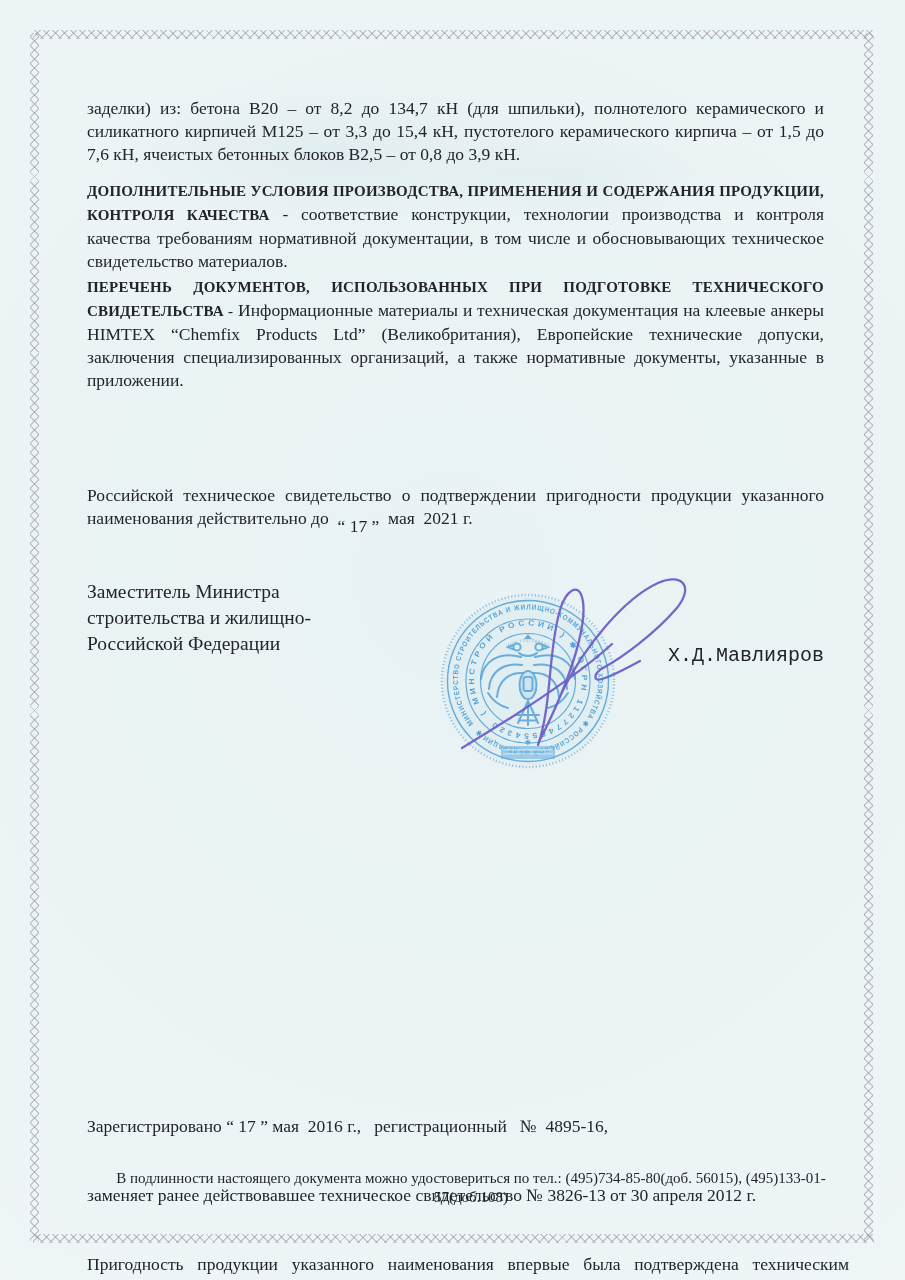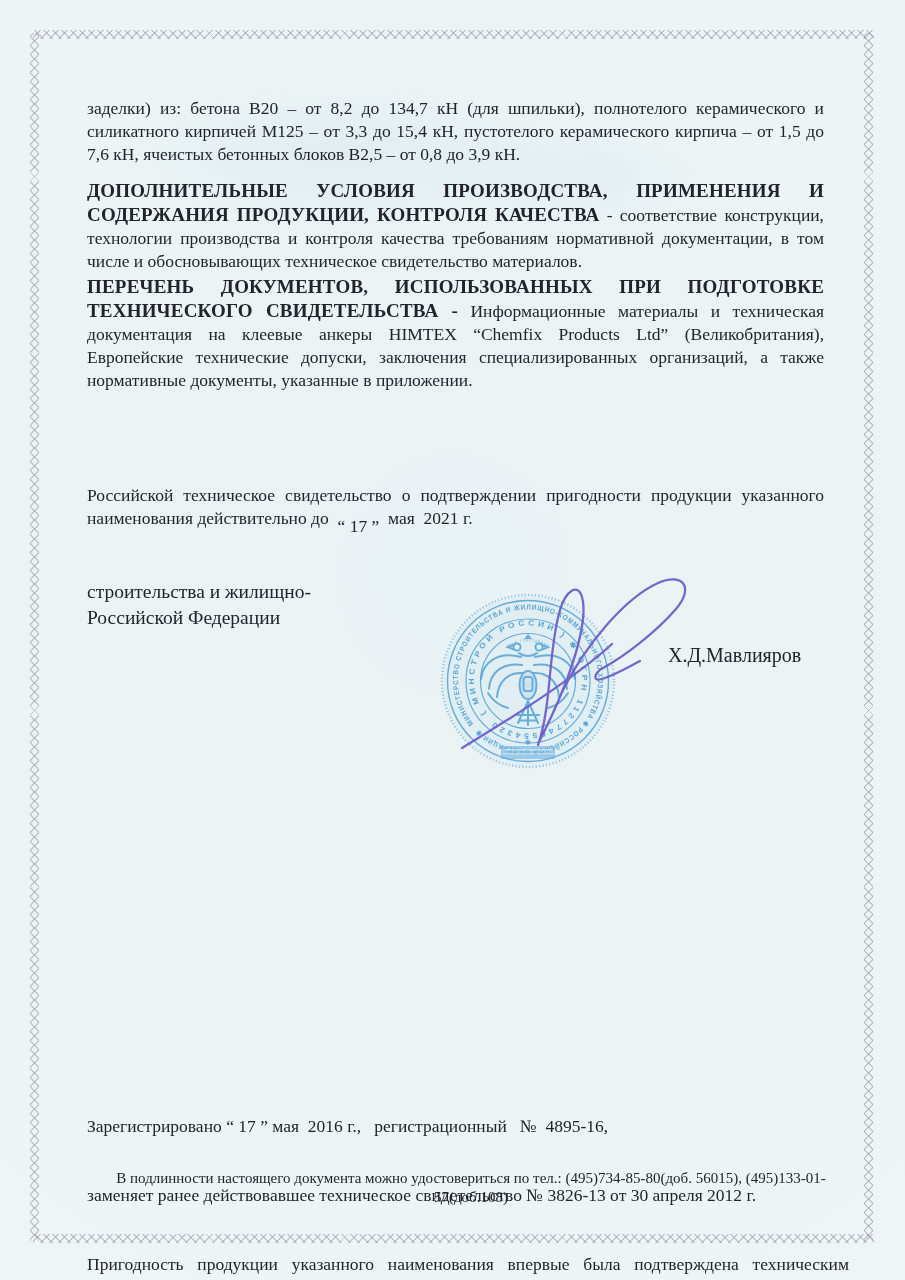--- a/index.html
+++ b/index.html
@@ -25,26 +25,26 @@
   .strip.right {left:864px;top:33px;   width:9px;   height:1208px;}
 
   .wm{position:absolute;pointer-events:none;}
   .wm1{left:110px;top:80px;width:460px;height:150px;
        background:radial-gradient(ellipse at 50% 50%, rgba(130,180,205,.10), rgba(130,180,205,0) 70%);}
   .wm2{left:420px;top:120px;width:300px;height:110px;
        background:radial-gradient(ellipse at 50% 50%, rgba(130,180,205,.08), rgba(130,180,205,0) 70%);}
 
   .blk{position:absolute;left:87px;width:737px;text-align:justify;
        font-size:17.5px;line-height:23px;white-space:pre-wrap;}
-  .hd{font-family:"Liberation Serif",serif;font-weight:700;font-size:19px;letter-spacing:.2px;}
+  .hd{font-family:"Liberation Serif",serif;font-weight:700;font-size:15px;letter-spacing:.2px;}
   .underlined{border-bottom:1.2px solid #2a2b31;padding:0 7px;}
   .filled{position:relative;top:8px;}
 
   .sig-block{position:absolute;left:87px;top:579px;font-size:19.5px;line-height:26px;}
-  .sig-name{position:absolute;left:668px;top:644px;font-size:20px;}
+  .sig-name{position:absolute;left:668px;top:644px;font-size:20px;font-family:Liberation Mono, monospace;}
 
   .stamp-wrap{position:absolute;left:436px;top:589px;width:184px;height:184px;opacity:.93;}
   .sign-wrap{position:absolute;left:420px;top:555px;width:330px;height:240px;}
 
   .reg{position:absolute;left:87px;top:1069px;width:762px;
        font-size:17.5px;line-height:23px;white-space:pre-wrap;}
   .reg .wrapline{text-align:justify;}
   .footer{position:absolute;left:87px;top:1169px;width:768px;font-size:15px;line-height:19px;text-align:center;}
 </style>
 </head>
@@ -62,20 +62,21 @@
   <p class="blk" style="top:79px">заделки) из: бетона В20 – от 8,2 до 134,7 кН (для шпильки), полнотелого керамического и силикатного кирпичей М125 – от 3,3 до 15,4 кН, пустотелого керамического кирпича – от 1,5 до 7,6 кН, ячеистых бетонных блоков В2,5 – от 0,8 до 3,9 кН.</p>
 
   <p class="blk" style="top:161px"><span class="hd">ДОПОЛНИТЕЛЬНЫЕ УСЛОВИЯ ПРОИЗВОДСТВА, ПРИМЕНЕНИЯ И СОДЕРЖАНИЯ ПРОДУКЦИИ, КОНТРОЛЯ КАЧЕСТВА</span><span> - соответствие конструкции, технологии производства и контроля качества требованиям нормативной документации, в том числе и обосновывающих техническое свидетельство материалов.</span></p>
 
   <p class="blk" style="top:257px"><span class="hd">ПЕРЕЧЕНЬ ДОКУМЕНТОВ, ИСПОЛЬЗОВАННЫХ ПРИ ПОДГОТОВКЕ ТЕХНИЧЕСКОГО СВИДЕТЕЛЬСТВА -</span><span> Информационные материалы и техническая документация на клеевые анкеры HIMTEX “Chemfix Products Ltd” (Великобритания), Европейские технические допуски, заключения специализированных организаций, а также нормативные документы, указанные в приложении.</span></p>
 
 
   <p class="blk" style="top:466px"><span>Российской техническое свидетельство о подтверждении пригодности продукции указанного наименования действительно до  </span><span class="filled">“ 17 ”</span><span>  мая  2021 г.</span></p>
 
   <div class="sig-block">
+    <div>Заместитель Министра</div>
     <div>строительства и жилищно-</div>
     <div>Российской Федерации</div>
   </div>
 
   <div class="stamp-wrap">
     <svg width="184" height="184" viewBox="0 0 184 184">
       <g fill="none" stroke="#4d9fd4">
         <circle cx="92" cy="92" r="84" fill="rgba(98,166,216,0.07)" stroke="none"></circle>
         <circle cx="92" cy="92" r="86" stroke-width="2.6" stroke-dasharray="1.3 2.1" opacity=".55"></circle>
         <circle cx="92" cy="92" r="80.5" stroke-width="1.4" opacity=".9"></circle>

